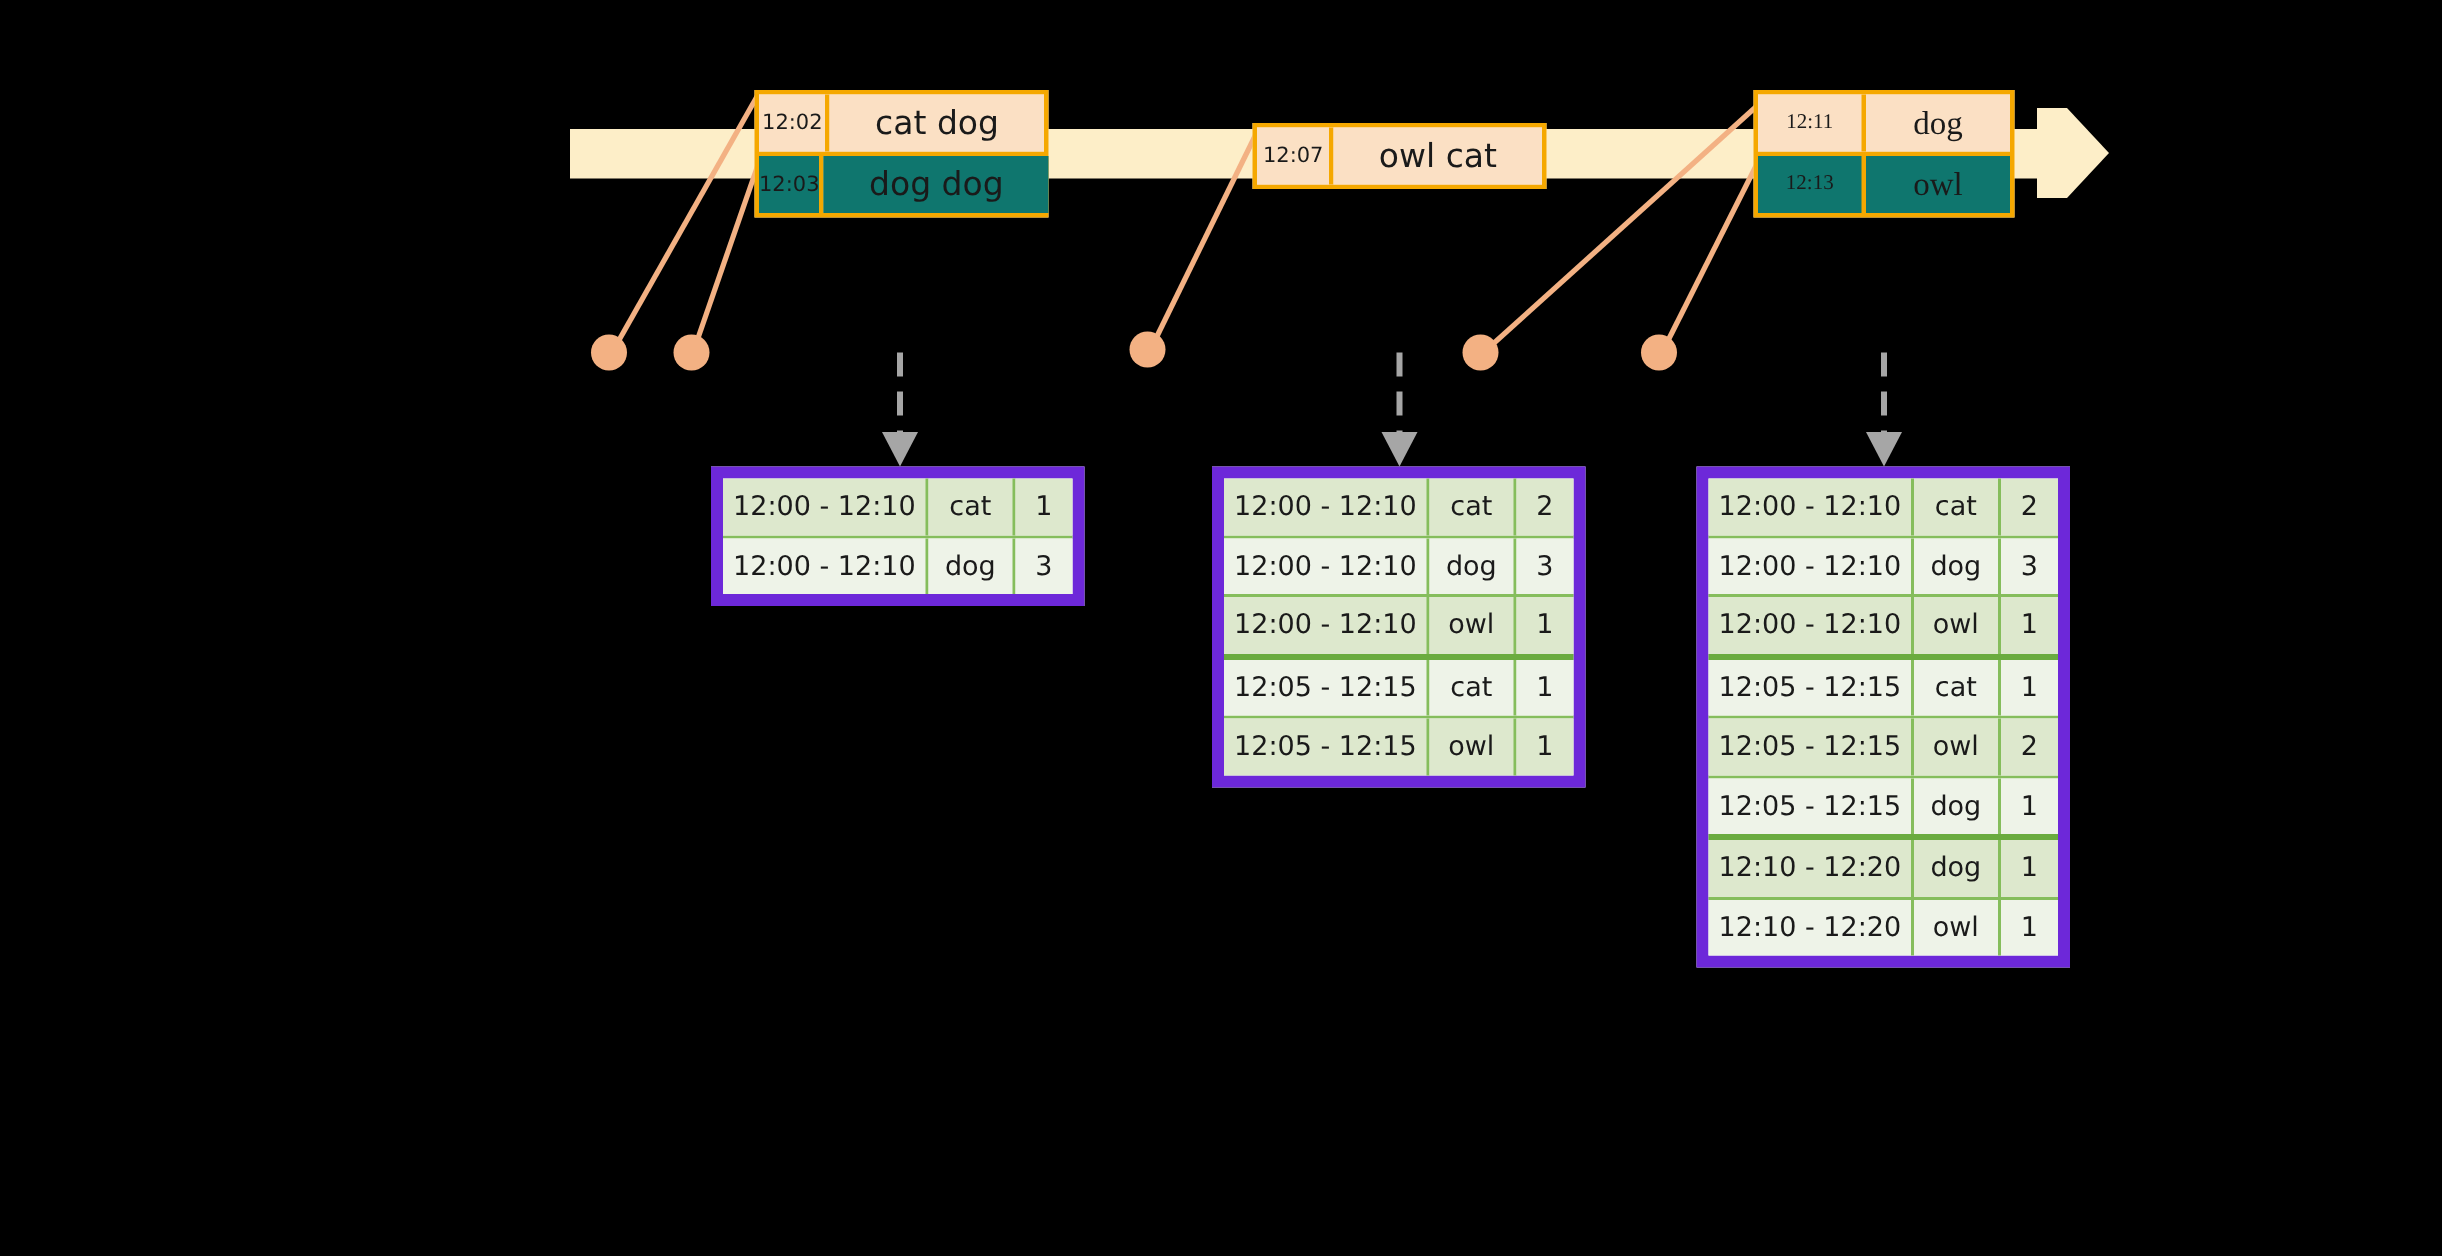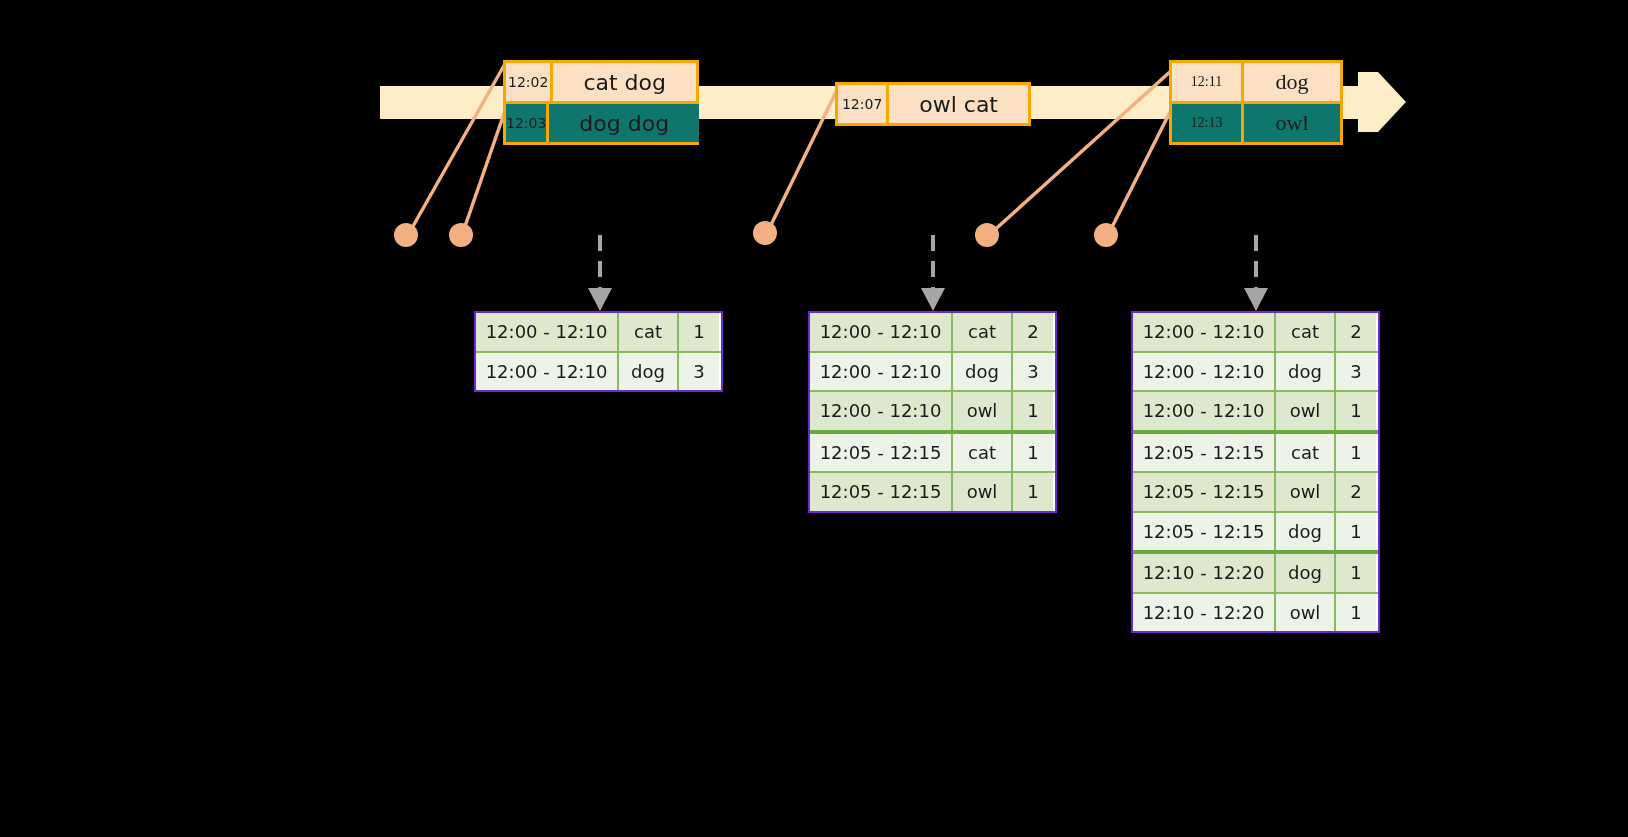--- a/index.html
+++ b/index.html
@@ -81,21 +81,21 @@
     font-size: 22px;
     color: #1a1a1a;
     padding: 0 30px;
     box-sizing: border-box;
     white-space: nowrap;
   }
 
   
   .result-table {
     position: absolute;
-    border: 2px solid #6d28d9;
+    border: 8px solid #6d28d9;
     box-sizing: border-box;
     background: #ffffff;
   }
   .res-row {
     display: flex;
     align-items: stretch;
     height: 37.5px;
   }
   .res-row + .res-row {
     border-top: 2px solid #85bd5c;

